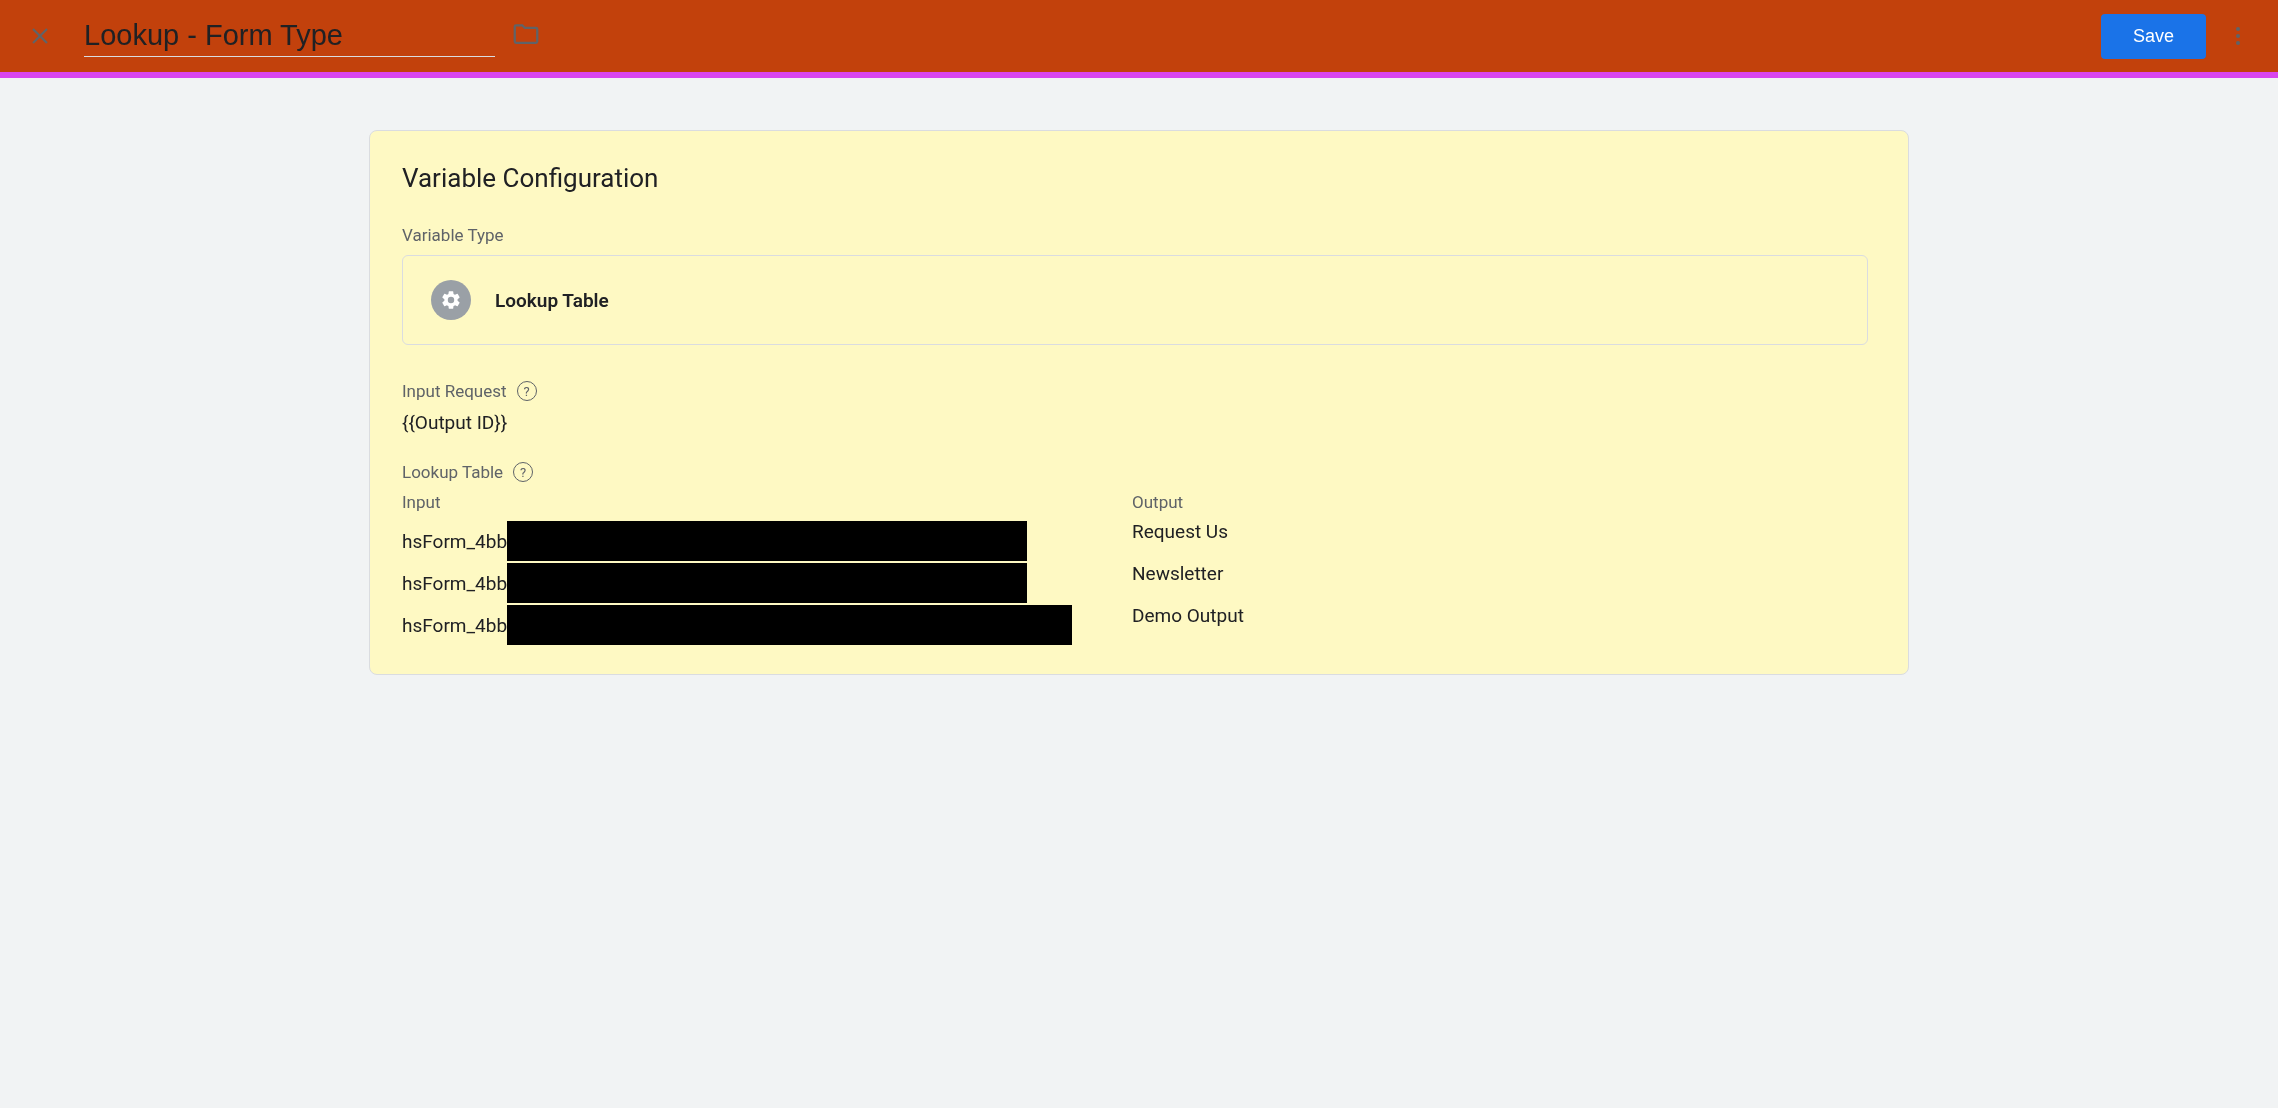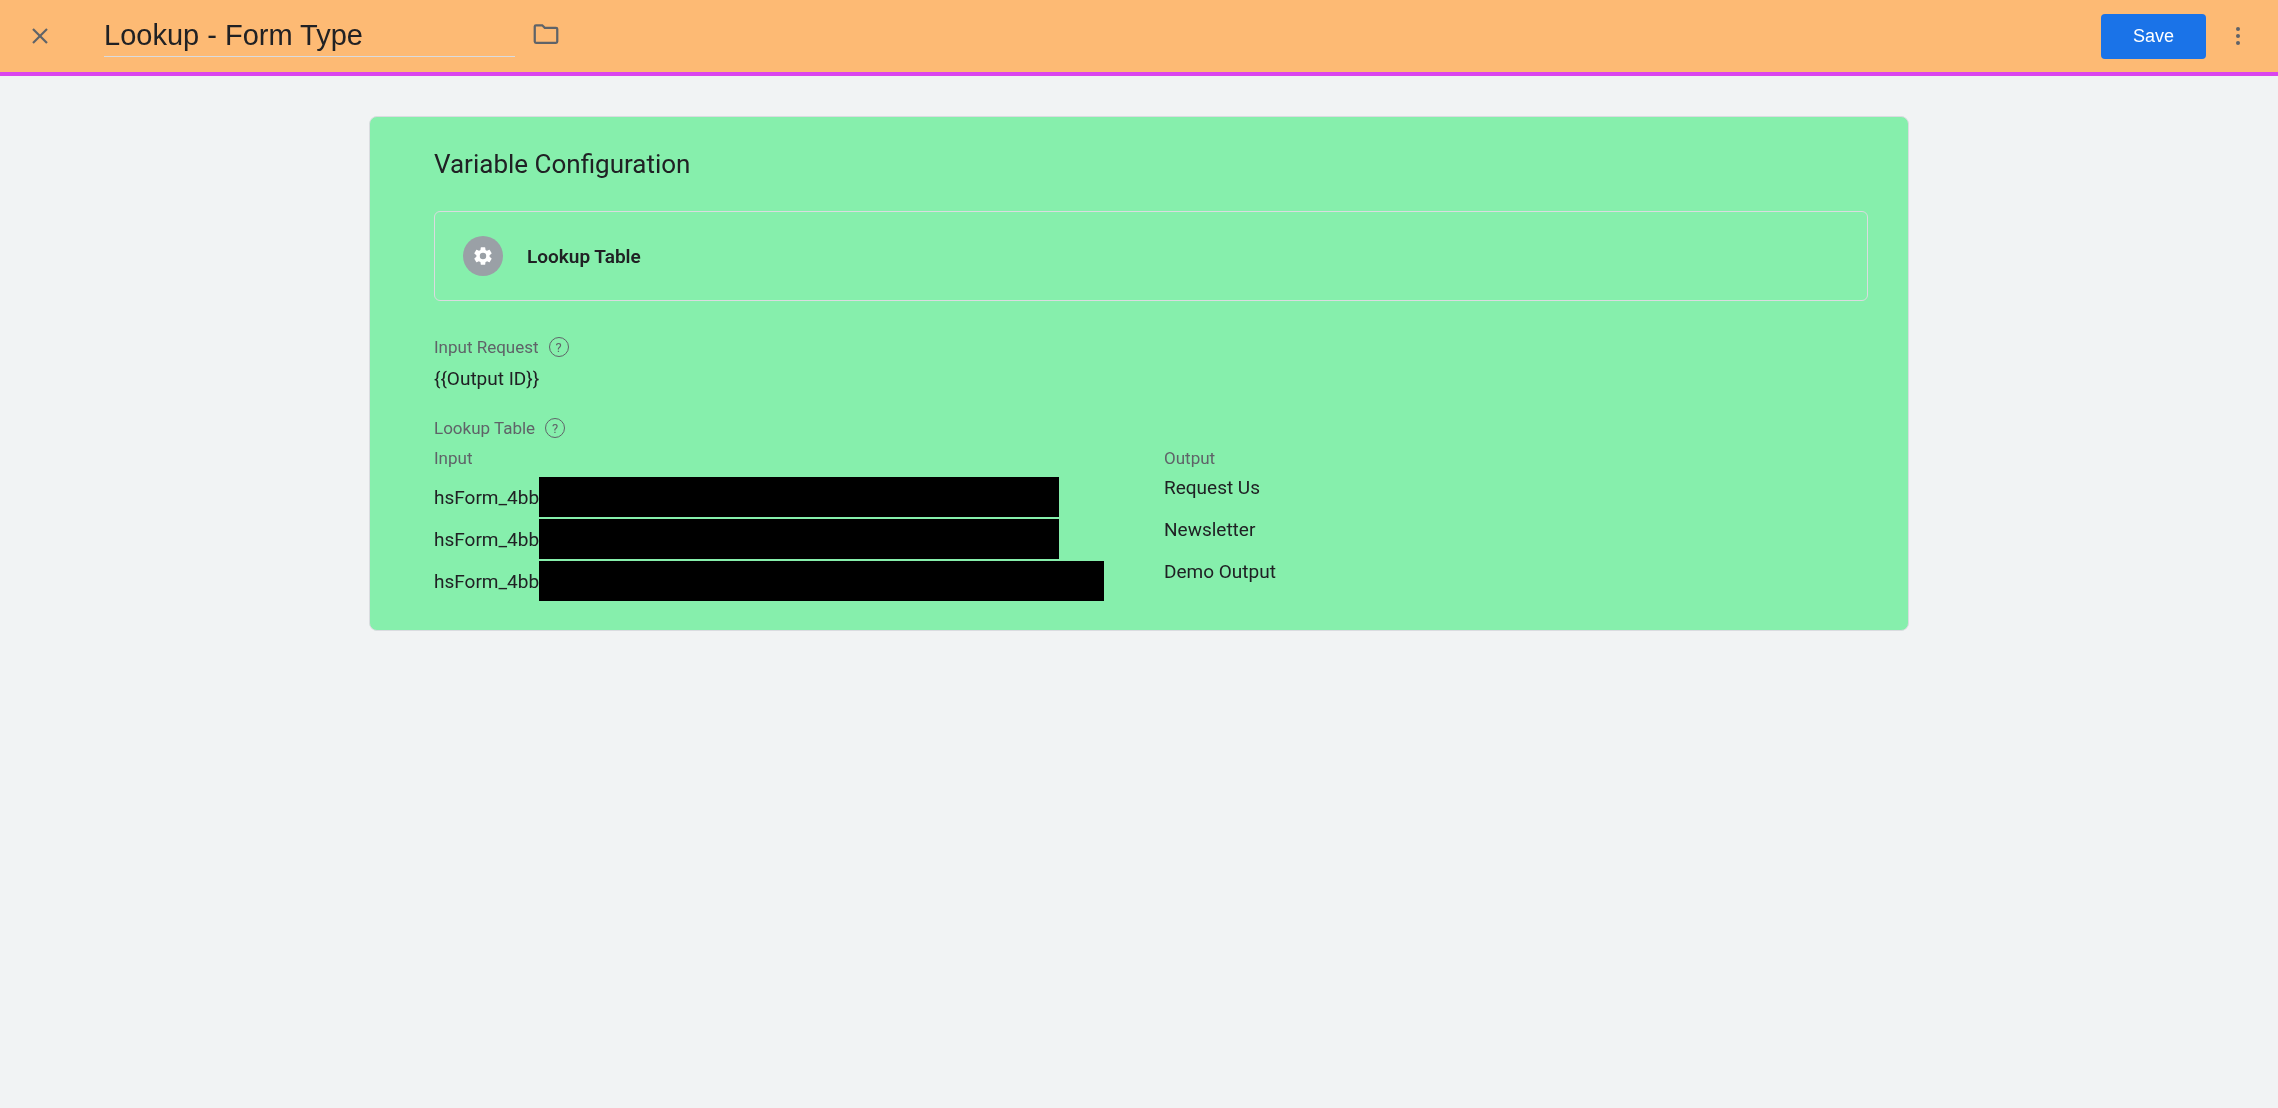--- a/index.html
+++ b/index.html
@@ -2,26 +2,25 @@
 <html><head>
 <meta charset="utf-8">
 <style>
   * { box-sizing: border-box; margin: 0; padding: 0; }
   body {
     font-family: 'Google Sans', Roboto, Arial, sans-serif;
     background: #f1f3f4;
     color: #202124;
   }
   .header {
-    background: #fdba74;
+    background: #c2410c;
     display: flex;
     align-items: center;
     padding: 12px 16px;
-    border-bottom: 4px solid #d946ef;
-    gap: 20px;
+    border-bottom: 6px solid #d946ef;
   }
   .close-btn {
     width: 48px;
     height: 48px;
     display: flex;
     align-items: center;
     justify-content: center;
     cursor: pointer;
     color: #5f6368;
     border-radius: 50%;
@@ -72,25 +71,26 @@
     cursor: pointer;
     color: #5f6368;
     border-radius: 50%;
   }
   .content {
     padding: 40px 0;
     display: flex;
     justify-content: center;
   }
   .card {
-    background: #86efac;
+    background: #fef9c3;
     width: 1540px;
     border: 1px solid #dadce0;
     border-radius: 8px;
-    padding: 32px 40px 28px 64px;
+    padding: 32px 40px 28px 32px;
+    margin-top: 12px;
   }
   .card-title {
     font-size: 26px;
     font-weight: 400;
     color: #202124;
     margin-bottom: 32px;
   }
   .section-label {
     font-size: 17px;
     color: #5f6368;
@@ -201,20 +201,21 @@
           <circle cx="12" cy="19" r="2"></circle>
         </svg>
     </div>
   </div>
 </div>
 
 <div class="content">
   <div class="card">
     <h2 class="card-title">Variable Configuration</h2>
 
+    <div class="section-label">Variable Type</div>
     <div class="type-box">
       <div class="type-icon">
         <svg width="22" height="22" viewBox="0 0 24 24" fill="currentColor">
             <path d="M19.14 12.94a7.5 7.5 0 0 0 .05-.94 7.5 7.5 0 0 0-.05-.94l2.03-1.58a.5.5 0 0 0 .12-.64l-1.92-3.32a.5.5 0 0 0-.6-.22l-2.39.96a7.03 7.03 0 0 0-1.62-.94l-.36-2.54a.5.5 0 0 0-.5-.42h-3.84a.5.5 0 0 0-.5.42l-.36 2.54c-.58.24-1.12.55-1.62.94l-2.39-.96a.5.5 0 0 0-.6.22L2.66 8.84a.5.5 0 0 0 .12.64l2.03 1.58a7.5 7.5 0 0 0-.05.94c0 .32.02.63.05.94l-2.03 1.58a.5.5 0 0 0-.12.64l1.92 3.32c.13.22.39.31.6.22l2.39-.96c.5.39 1.04.7 1.62.94l.36 2.54c.4.24.25.42.5.42h3.84c.25 0 .46-.18.5-.42l.36-2.54c.58-.24 1.12-.55 1.62-.94l2.39.96c.21.09.47 0 .6-.22l1.92-3.32a.5.5 0 0 0-.12-.64l-2.03-1.58zM12 15.5A3.5 3.5 0 1 1 12 8.5a3.5 3.5 0 0 1 0 7z"></path>
           </svg>
       </div>
       <div class="type-name">Lookup Table</div>
     </div>
 
     <div class="section-label">

